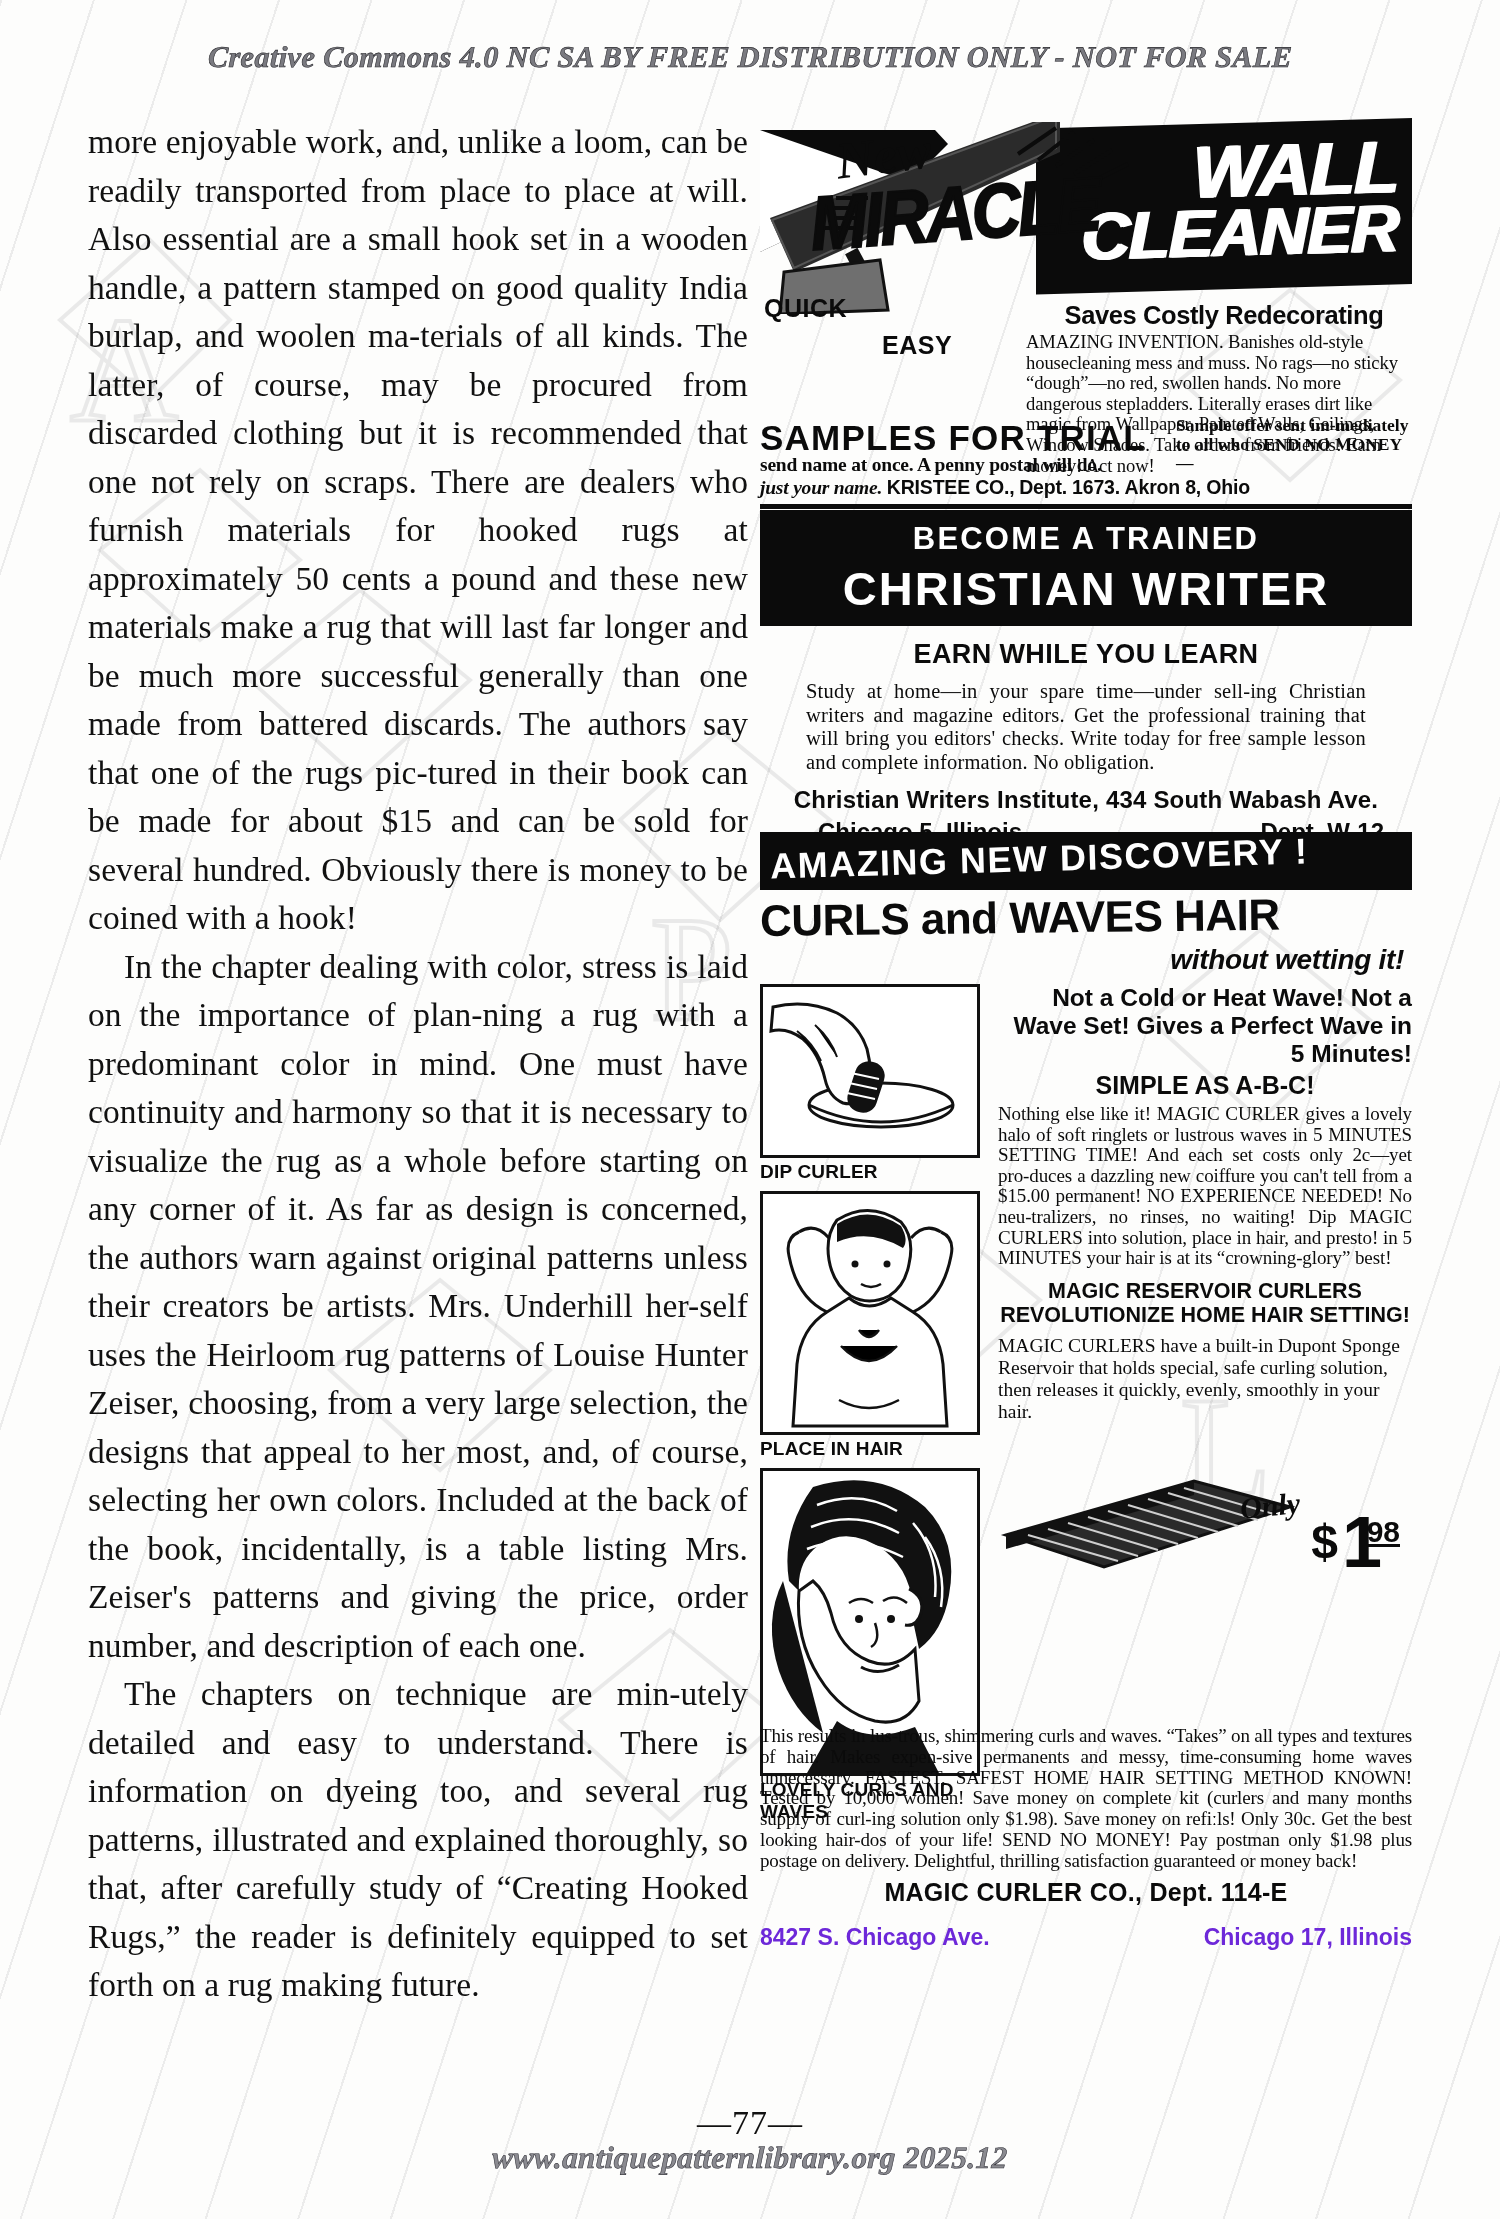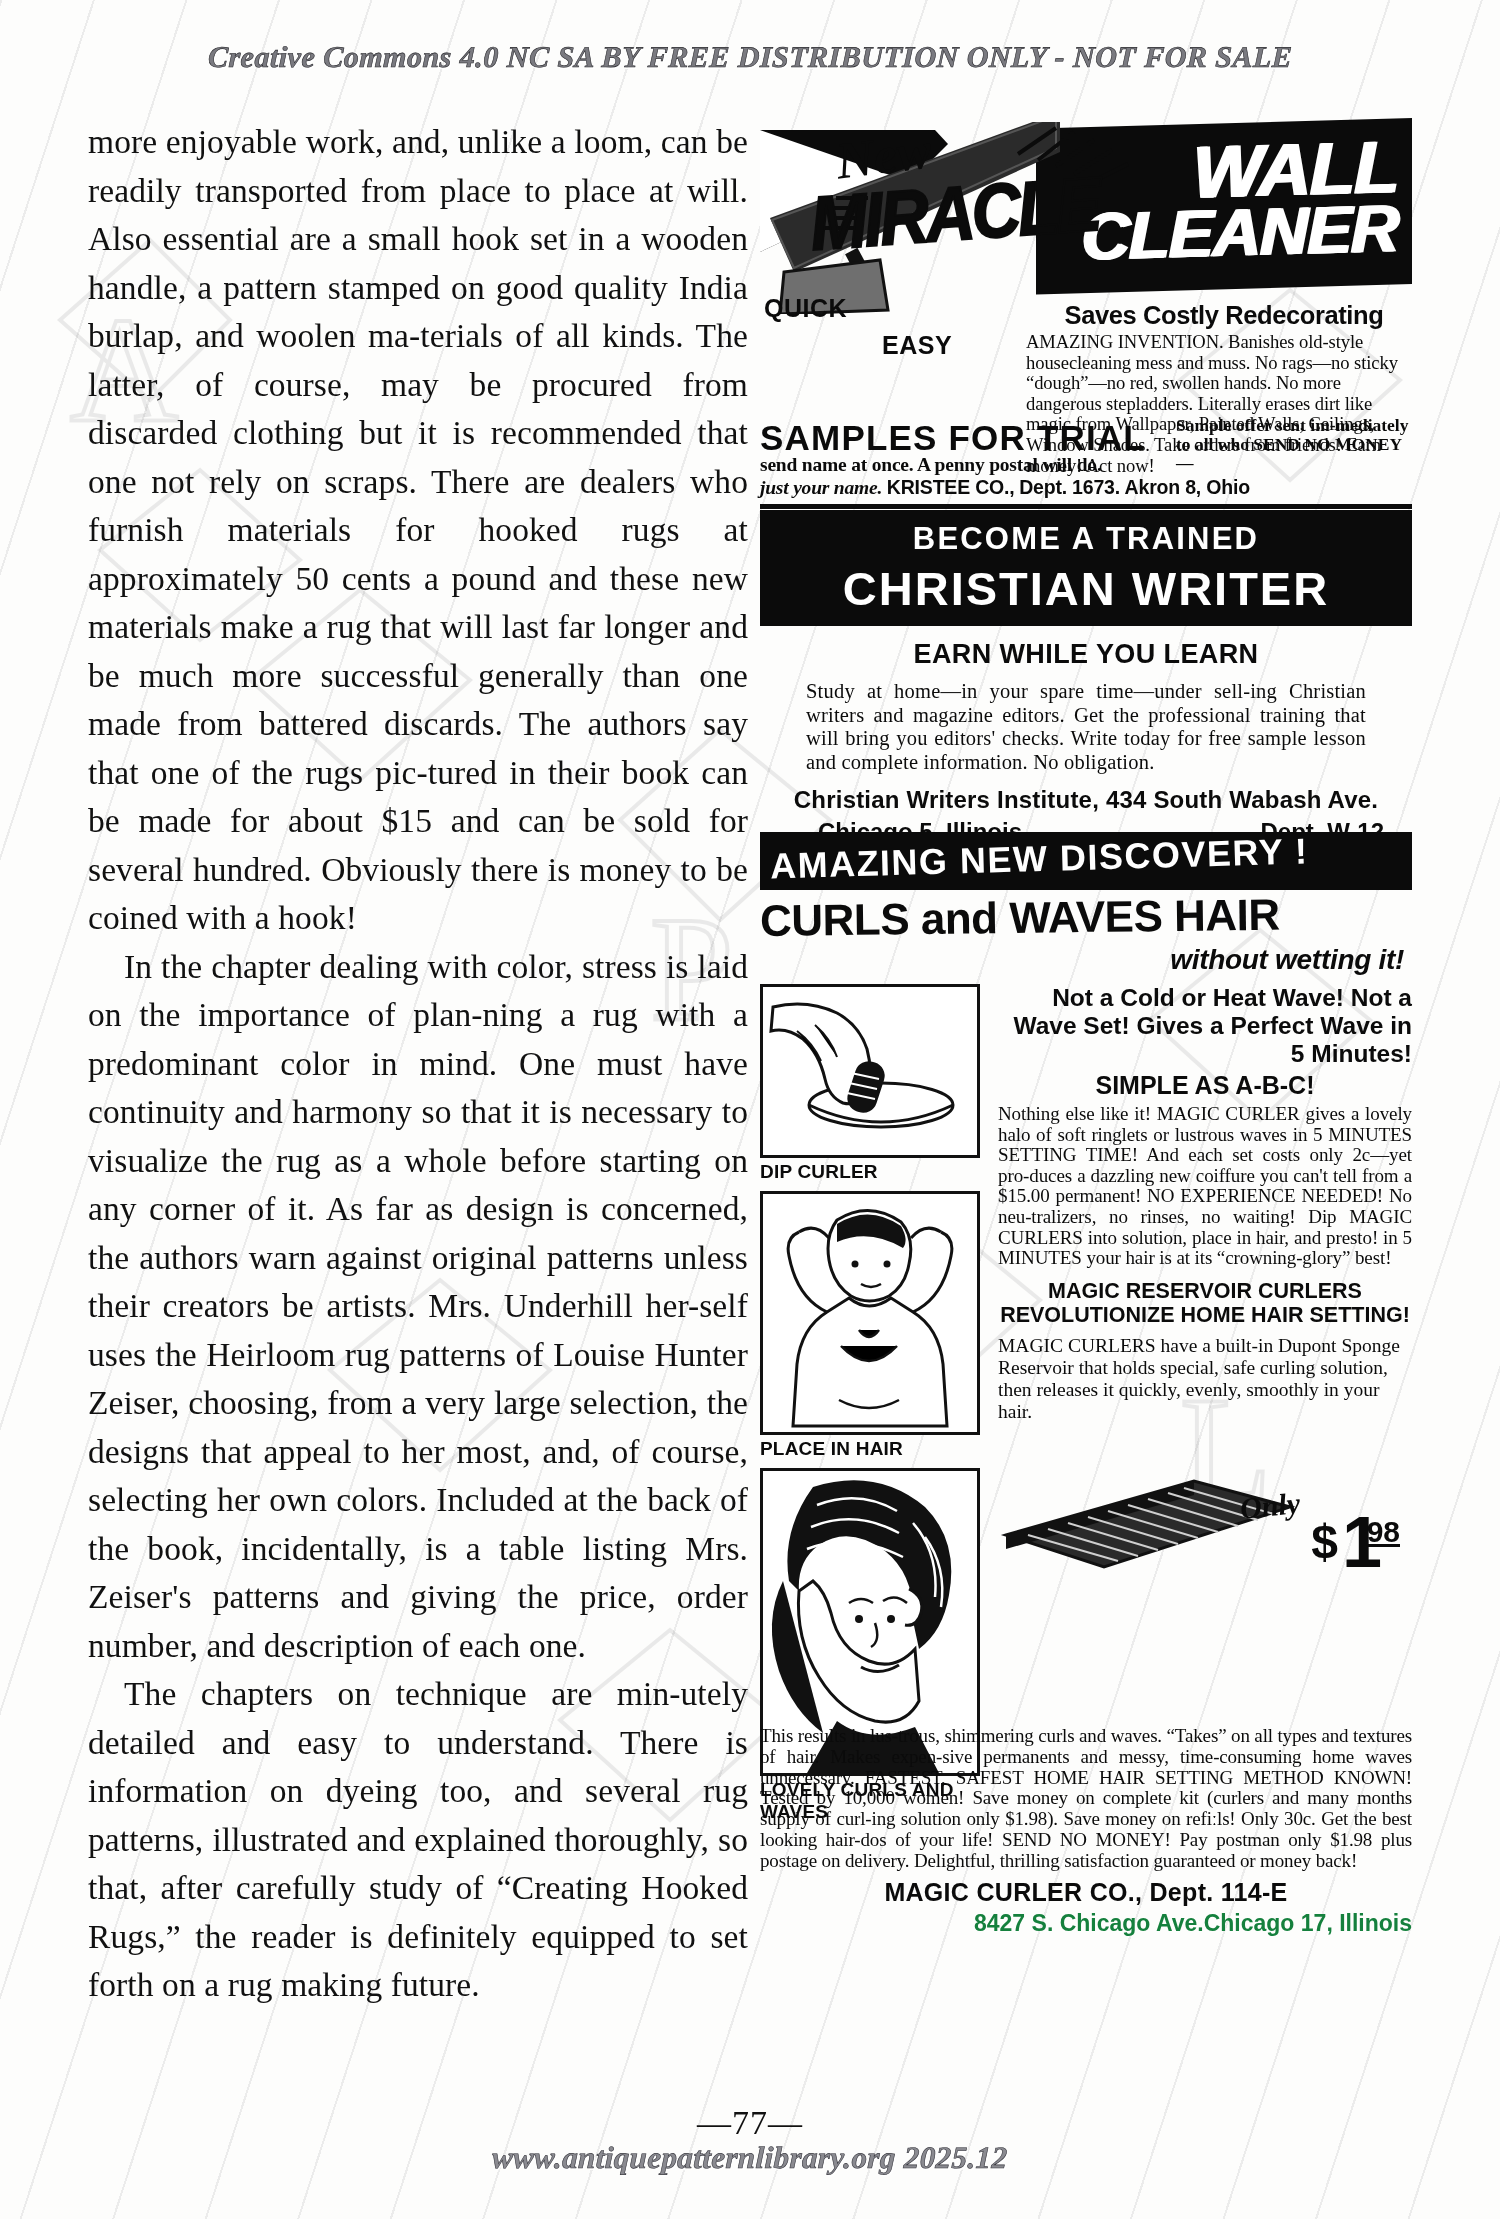--- a/index.html
+++ b/index.html
@@ -445,26 +445,26 @@
     text-align: center;
     font-family: "Liberation Sans", sans-serif;
     font-weight: 700;
     font-size: 25px;
     color: #0b0b0b;
     margin-top: 6px;
     letter-spacing: 0.3px;
   }
   .mc-addr-row {
     display: flex;
-    justify-content: flex-end;
+    justify-content: space-between;
     font-family: "Liberation Sans", sans-serif;
     font-weight: 700;
     font-size: 23px;
-    color: #15803d;
-    margin-top: 3px;
+    color: #6d28d9;
+    margin-top: 17px;
   }
 
   
   #page-number {
     position: absolute;
     left: 0; top: 2104px;
     width: 1500px;
     text-align: center;
     font-family: "Liberation Serif", serif;
     font-size: 34px;

